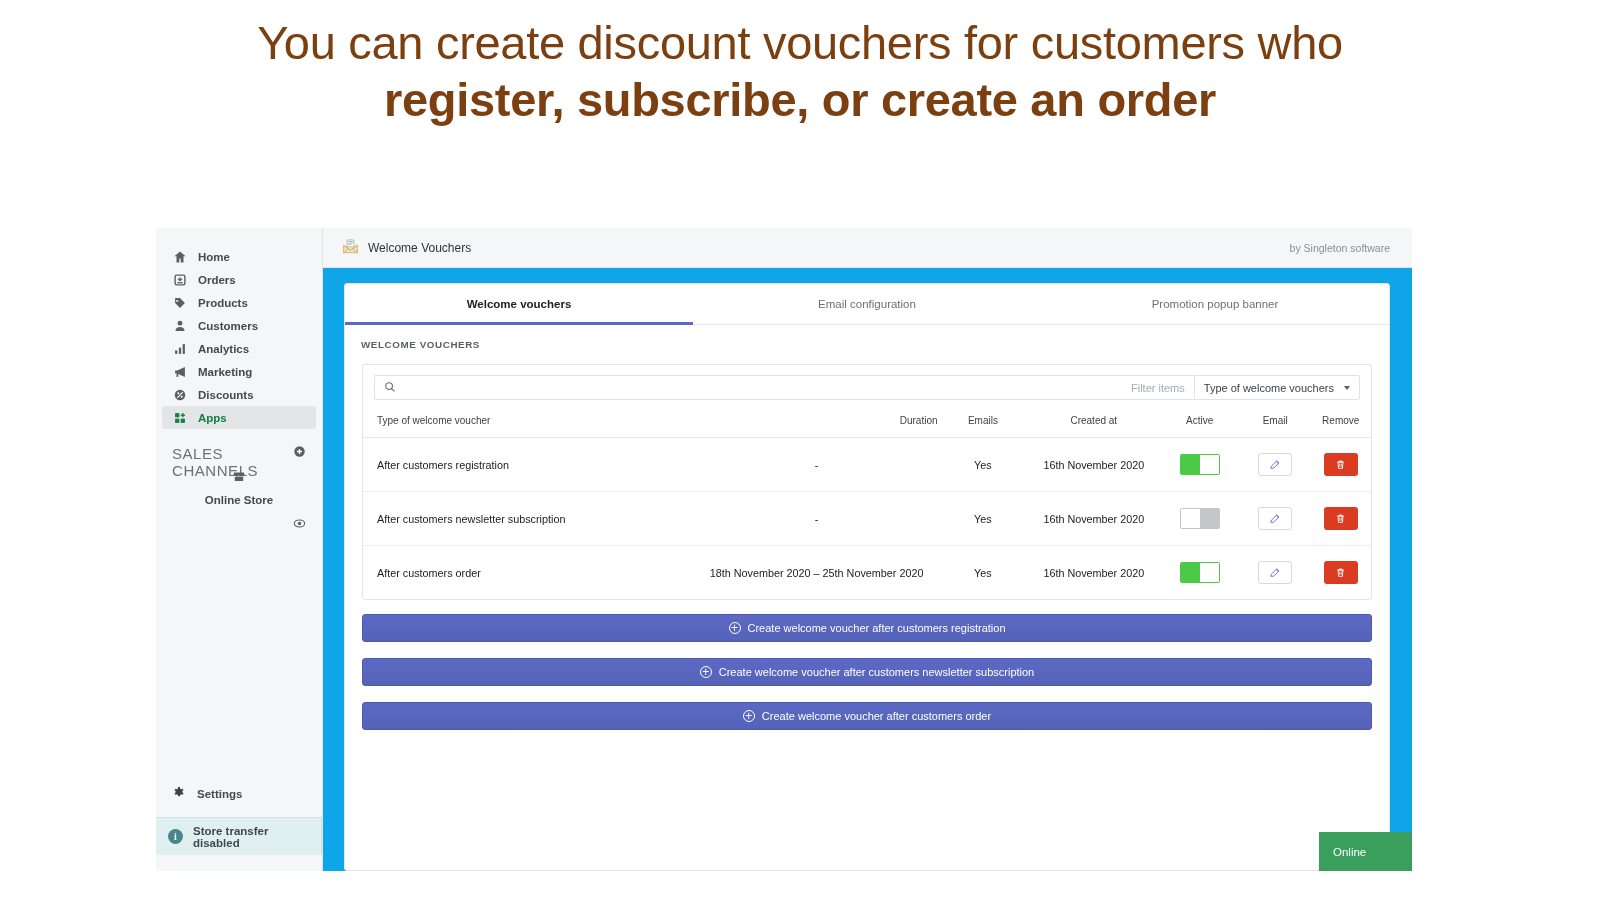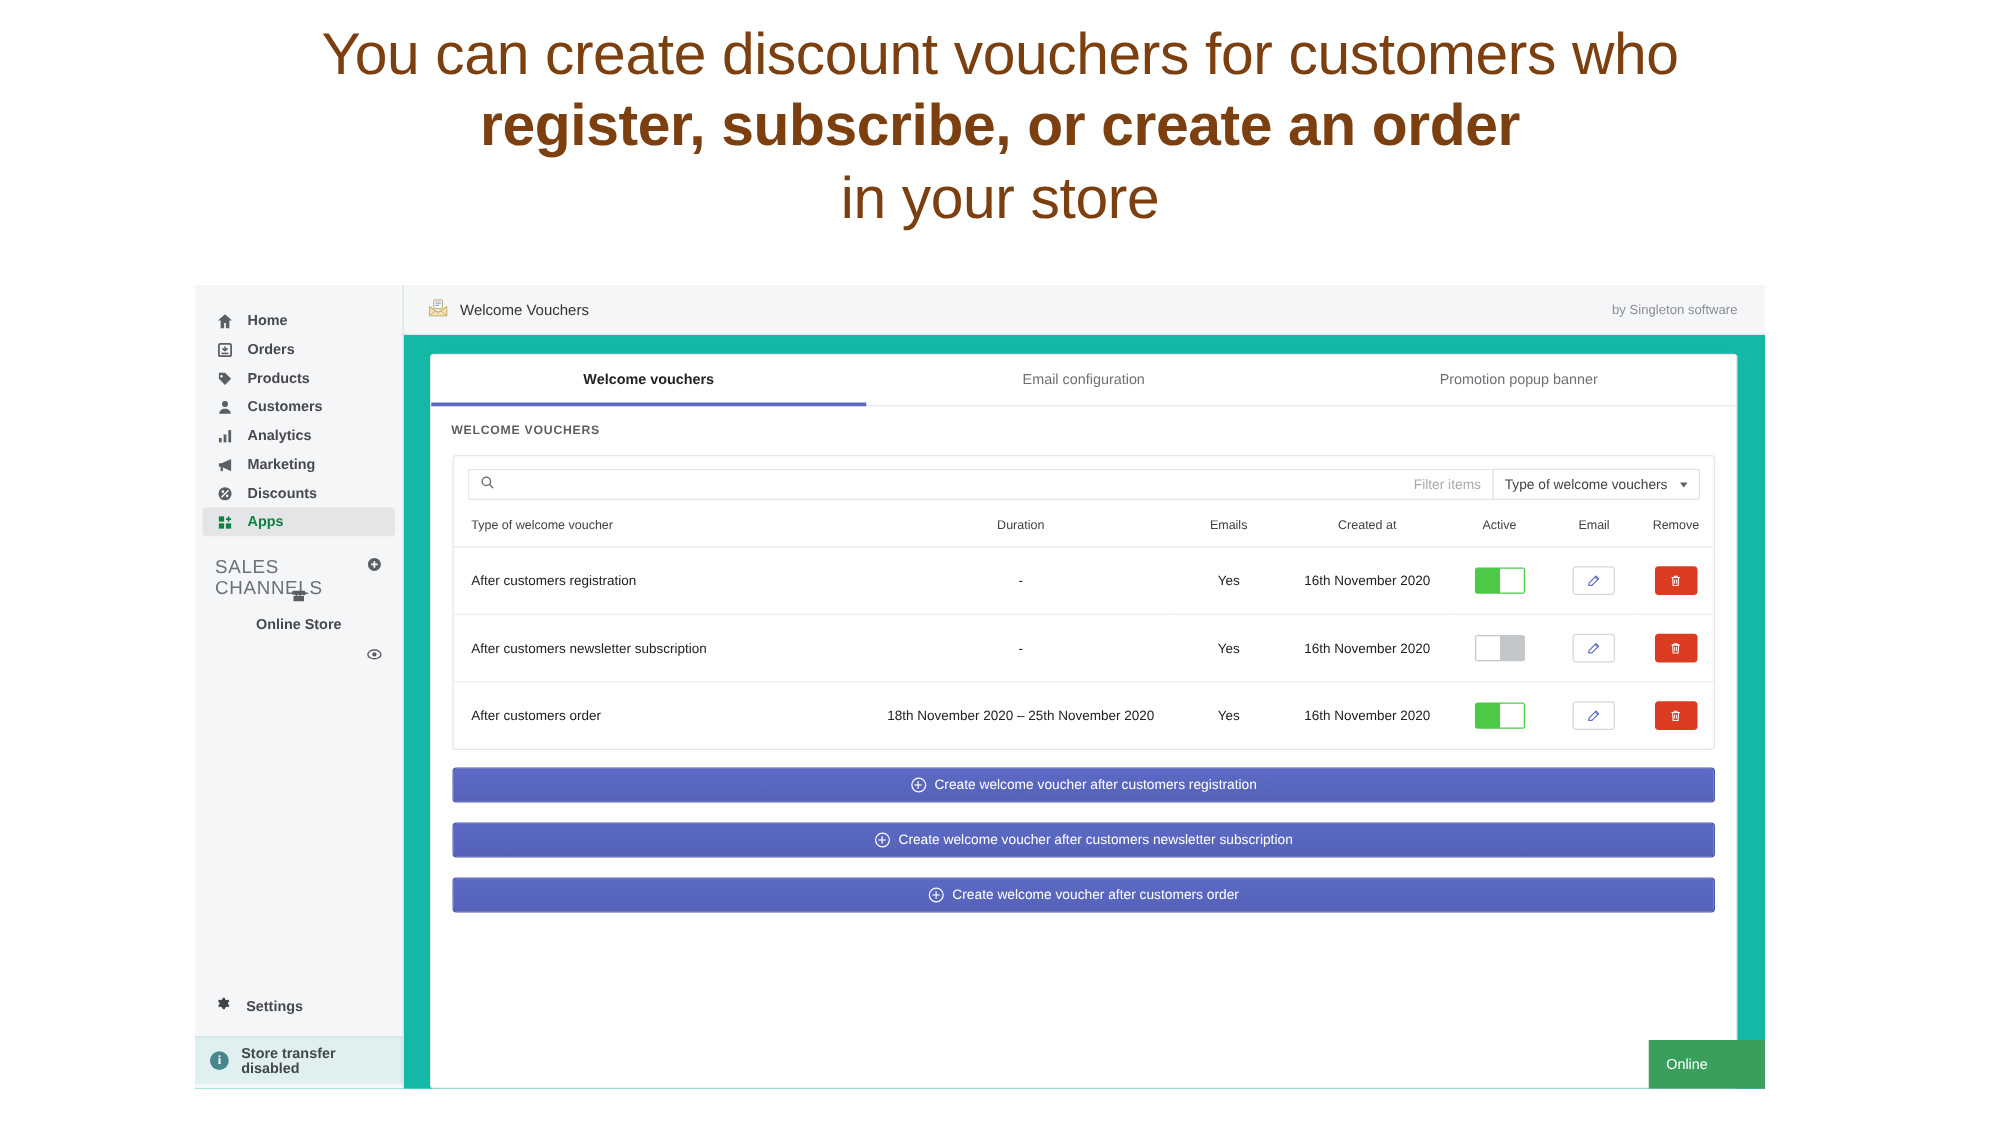--- a/index.html
+++ b/index.html
@@ -27,21 +27,21 @@
     font-size: 47px;
     font-weight: 700;
     letter-spacing: -0.3px;
   }
 
   
   .admin {
     position: absolute;
     left: 156px; top: 228px;
     width: 1256px; height: 643px;
-    background: #14b8a6;
+    background: #0ea5e9;
     display: flex;
     overflow: hidden;
   }
 
   
   .sidebar {
     width: 167px;
     background: #F4F6F8;
     border-right: 1px solid #E1E3E5;
     position: relative;
@@ -71,21 +71,21 @@
     height: 20px;
     font-size: 15px;
     font-weight: 400;
     letter-spacing: 0.55px;
     color: #6d7175;
   }
   .mini-ico { width: 13px; height: 13px; display:flex; align-items:center; justify-content:center; }
 
   .sidebar-bottom {
     position: absolute;
-    left: 0; bottom: 4px; width: 100%;
+    left: 0; bottom: 16px; width: 100%;
   }
   .settings-row {
     display:flex; align-items:center; gap:11px;
     height: 23px; margin: 0 6px 12px; padding: 0 10px;
     font-size: 11.5px; font-weight: 600; color: #46494d;
     cursor: pointer;
   }
   .transfer-banner {
     display:flex; align-items:center; gap:10px;
     height: 38px;
@@ -197,21 +197,21 @@
   tbody td {
     font-size: 10.8px; color:#202223;
     padding: 15px 0; text-align:center;
     border-bottom: 1px solid #EDEEEF;
     vertical-align: middle;
   }
   tbody tr:last-child td { border-bottom: none; }
   tbody td.left { text-align:left; padding-left: 14px; }
 
   .col-type { width: 33%; }
-  .col-dur  { width: 24%; }
+  .col-dur  { width: 24%; text-align: right; }
   .col-em   { width: 9%; }
   .col-cr   { width: 13%; }
   .col-ac   { width: 8%; }
   .col-ed   { width: 7%; }
   .col-rm   { width: 8%; }
 
   
   .toggle {
     width: 40px; height: 21px;
     display:inline-flex;
@@ -276,21 +276,20 @@
     padding-left: 14px;
     margin-left: 34px;
   }
 </style>
 </head>
 <body>
 
 <div class="headline">
   <div class="l1">You can create discount vouchers for customers who</div>
   <div class="l2">register, subscribe, or create an order</div>
-  <div class="l3">in your store</div>
 </div>
 
 <div class="admin">
 
   <div class="sidebar">
 
     <div class="nav-item">
       <span class="ico">
         <svg width="14" height="14" viewBox="0 0 20 20">
             <path fill="#5c5f62" d="M10 2 2 9h3v9h4v-6h2v6h4V9h3z"></path>

